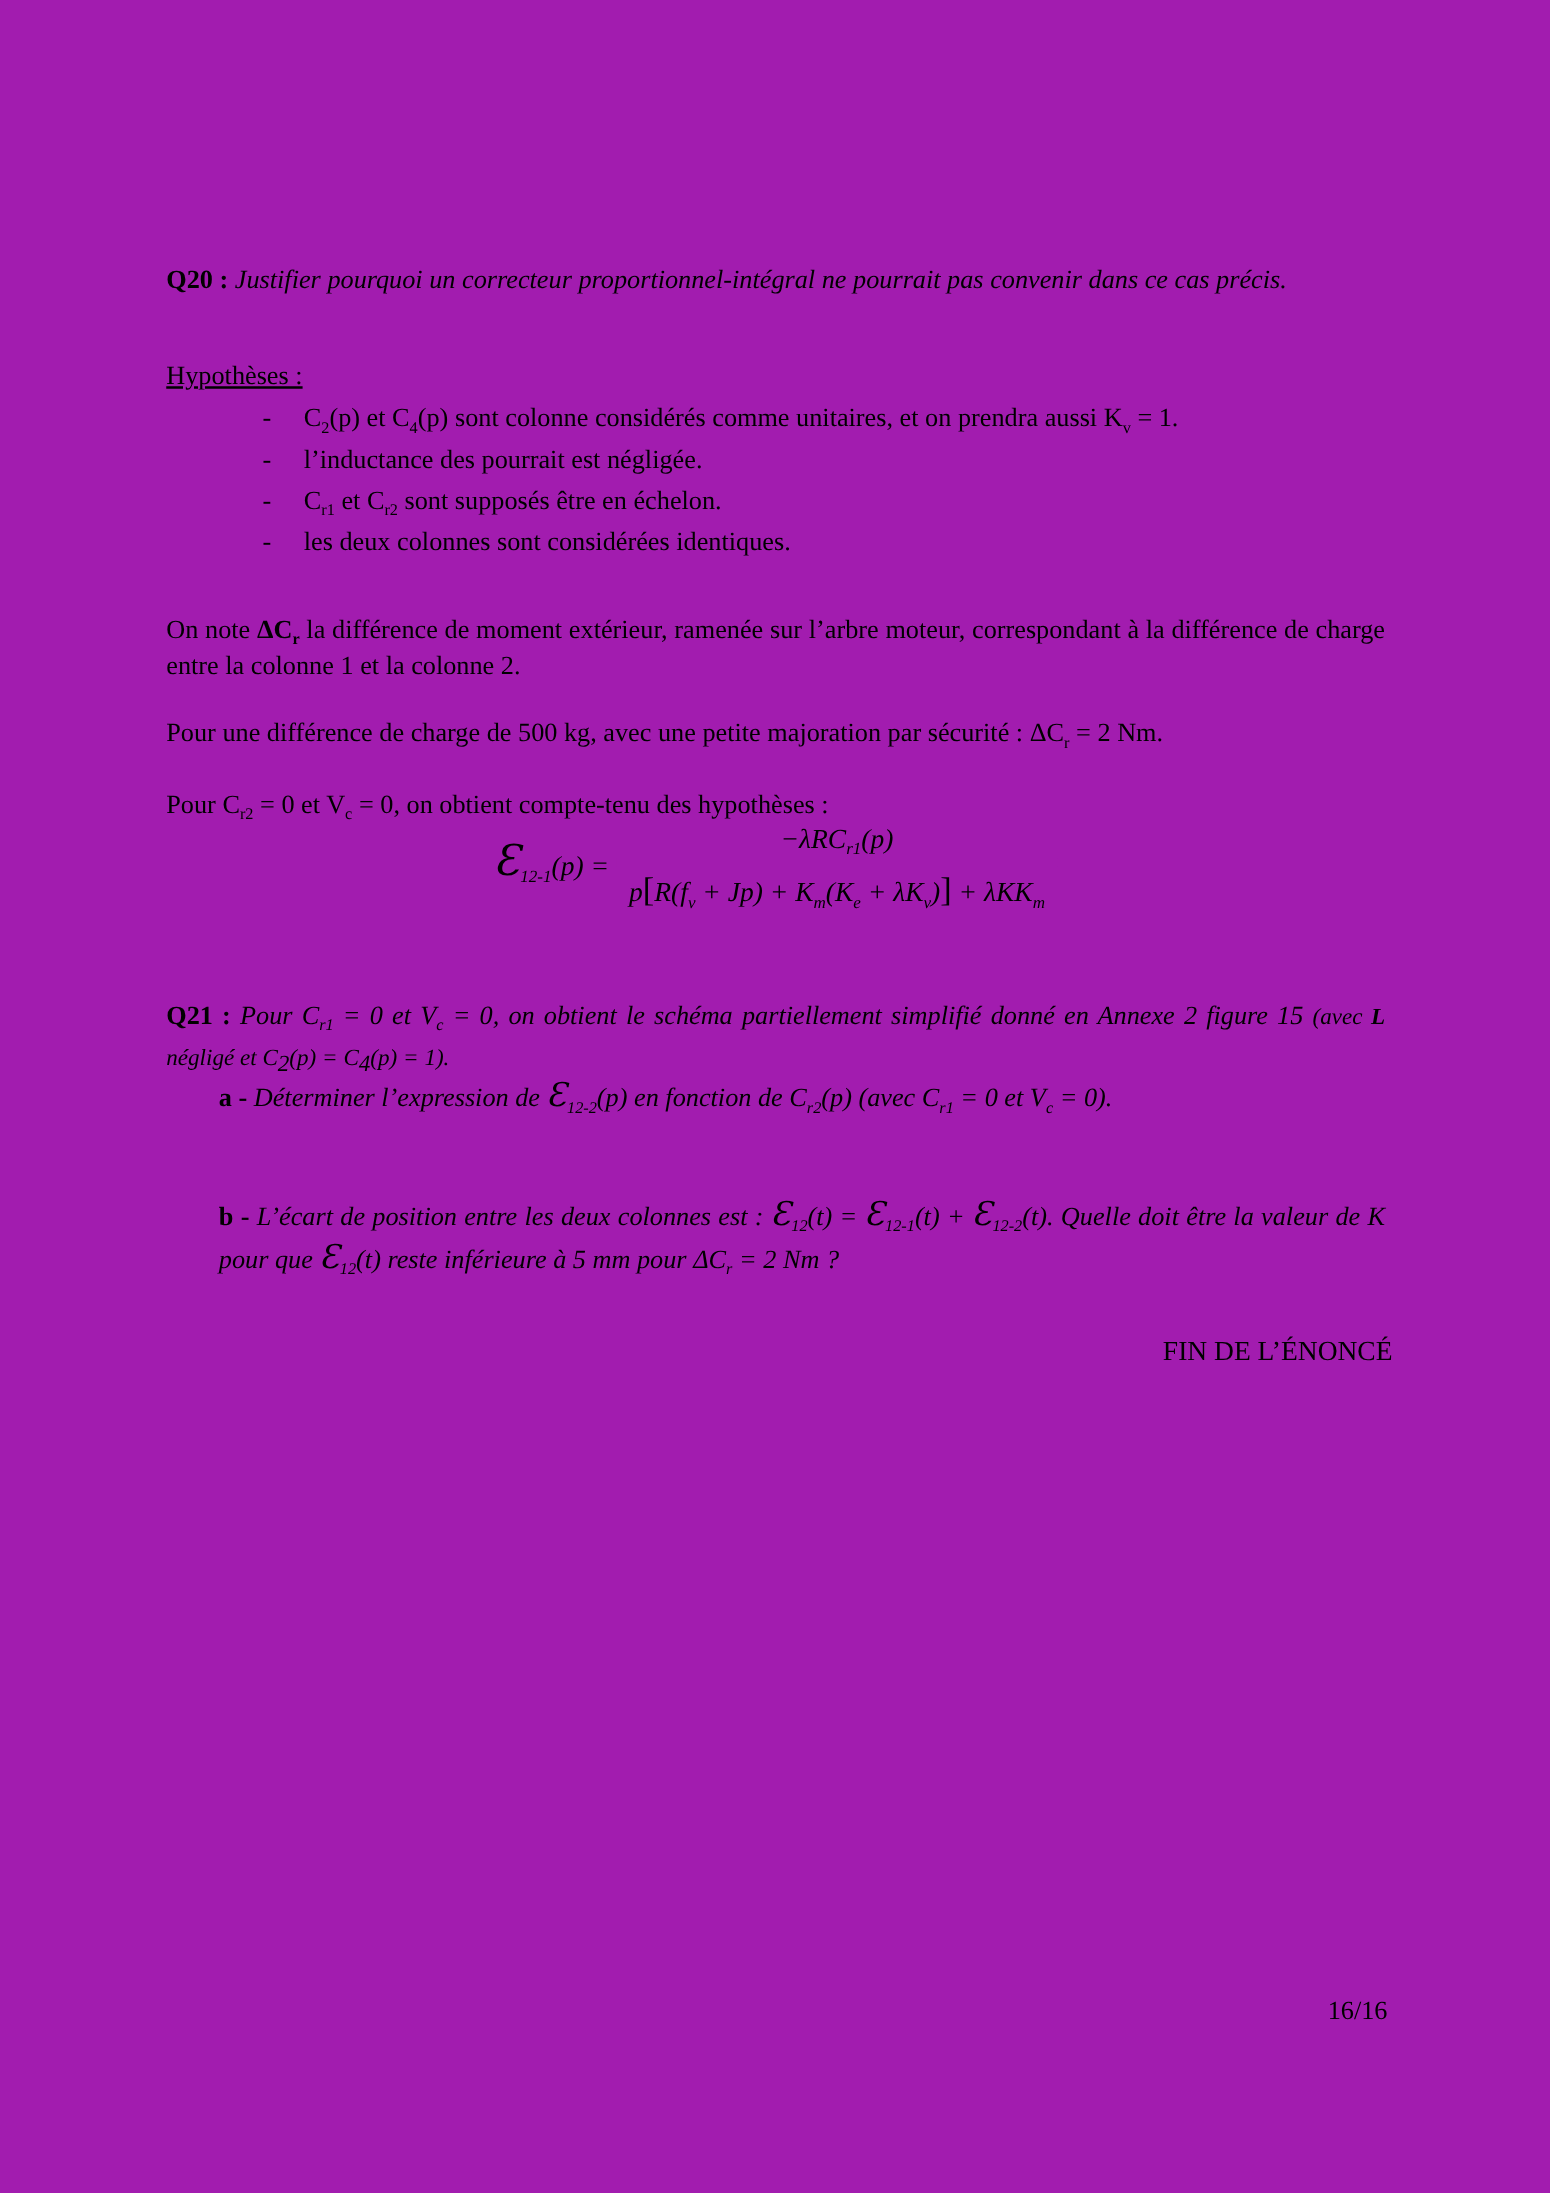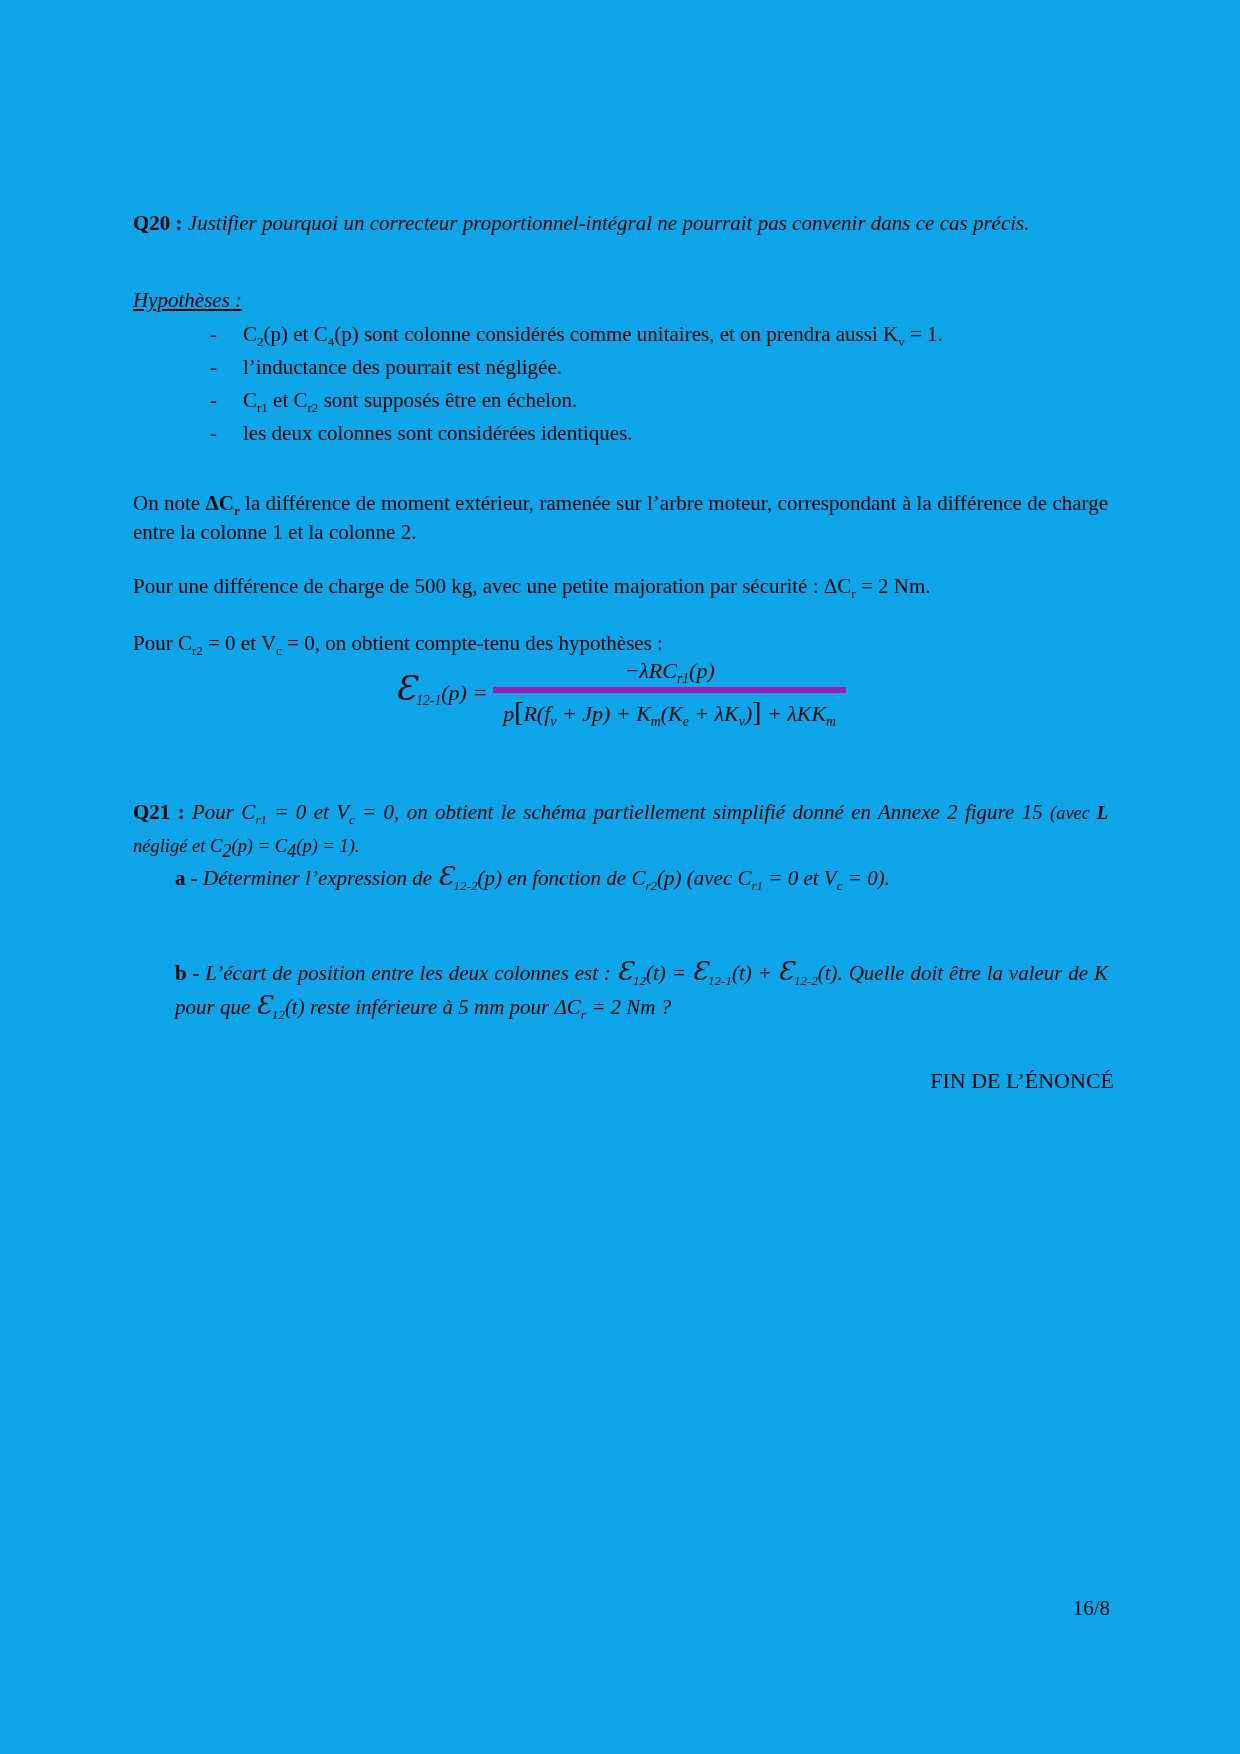--- a/index.html
+++ b/index.html
@@ -4,21 +4,21 @@
 <style>
   html, body {
     margin: 0;
     padding: 0;
     background: #ffffff;
   }
   .page {
     position: relative;
     width: 1240px;
     height: 1754px;
-    background: #0ea5e9;
+    background: #a21caf;
     color: #000000;
     font-family: "Liberation Serif", "DejaVu Serif", serif;
     font-size: 21px;
     overflow: hidden;
   }
   .blk {
     position: absolute;
     left: 133px;
     width: 975px;
   }
@@ -34,21 +34,20 @@
   .s-eps {
     font-style: italic;
     font-size: 1.25em;
     line-height: 0;
     font-family: "DejaVu Serif", "DejaVu Sans", serif;
   }
 
   #q20     { top: 186px; line-height: 32px; }
   #hyp     { top: 288px; }
   #hyp .title {
-    font-style: italic;
     text-decoration: underline;
   }
   #bullets { top: 318px; }
   .bullet  { display: flex; line-height: 33px; padding-left: 77px; }
   .bullet .dash { width: 33px; flex: none; }
   .bullet .btxt { flex: 1; }
 
   #note    { top: 468px; line-height: 29px; }
   #charge  { top: 551px; line-height: 28px; }
   #pourcr2 { top: 608px; line-height: 28px; }
@@ -135,15 +134,15 @@
   </div>
 
   <p class="blk just" id="q21"><b class="qlabel">Q21 :</b><span class="it"><span> Pour C</span><span class="s-sub">r1</span><span> = 0 et V</span><span class="s-sub">c</span><span> = 0, on obtient le schéma partiellement simplifié donné en Annexe 2 figure 15 </span><span class="s-small">(avec </span><span class="s-b s-small">L</span><span class="s-small"> négligé et C</span><span class="s-sub s-small">2</span><span class="s-small">(p) = C</span><span class="s-sub s-small">4</span><span class="s-small">(p) = 1).</span></span></p>
 
   <p class="blk" id="qa"><b class="qlabel">a -</b><span class="it"><span> Déterminer l’expression de </span><span class="s-eps">Ɛ</span><span class="s-sub">12-2</span><span>(p) en fonction de C</span><span class="s-sub">r2</span><span>(p) (avec C</span><span class="s-sub">r1</span><span> = 0 et V</span><span class="s-sub">c</span><span> = 0).</span></span></p>
 
   <p class="blk just" id="qb"><b class="qlabel">b -</b><span class="it"><span> L’écart de position entre les deux colonnes est : </span><span class="s-eps">Ɛ</span><span class="s-sub">12</span><span>(t) = </span><span class="s-eps">Ɛ</span><span class="s-sub">12-1</span><span>(t) + </span><span class="s-eps">Ɛ</span><span class="s-sub">12-2</span><span>(t). Quelle doit être la valeur de K pour que </span><span class="s-eps">Ɛ</span><span class="s-sub">12</span><span>(t) reste inférieure à 5 mm pour ΔC</span><span class="s-sub">r</span><span> = 2 Nm ?</span></span></p>
 
   <div id="fin">FIN DE L’ÉNONCÉ</div>
 
-  <div id="pageno">16/8</div>
+  <div id="pageno">16/16</div>
 
 </div>
 
 </body></html>

